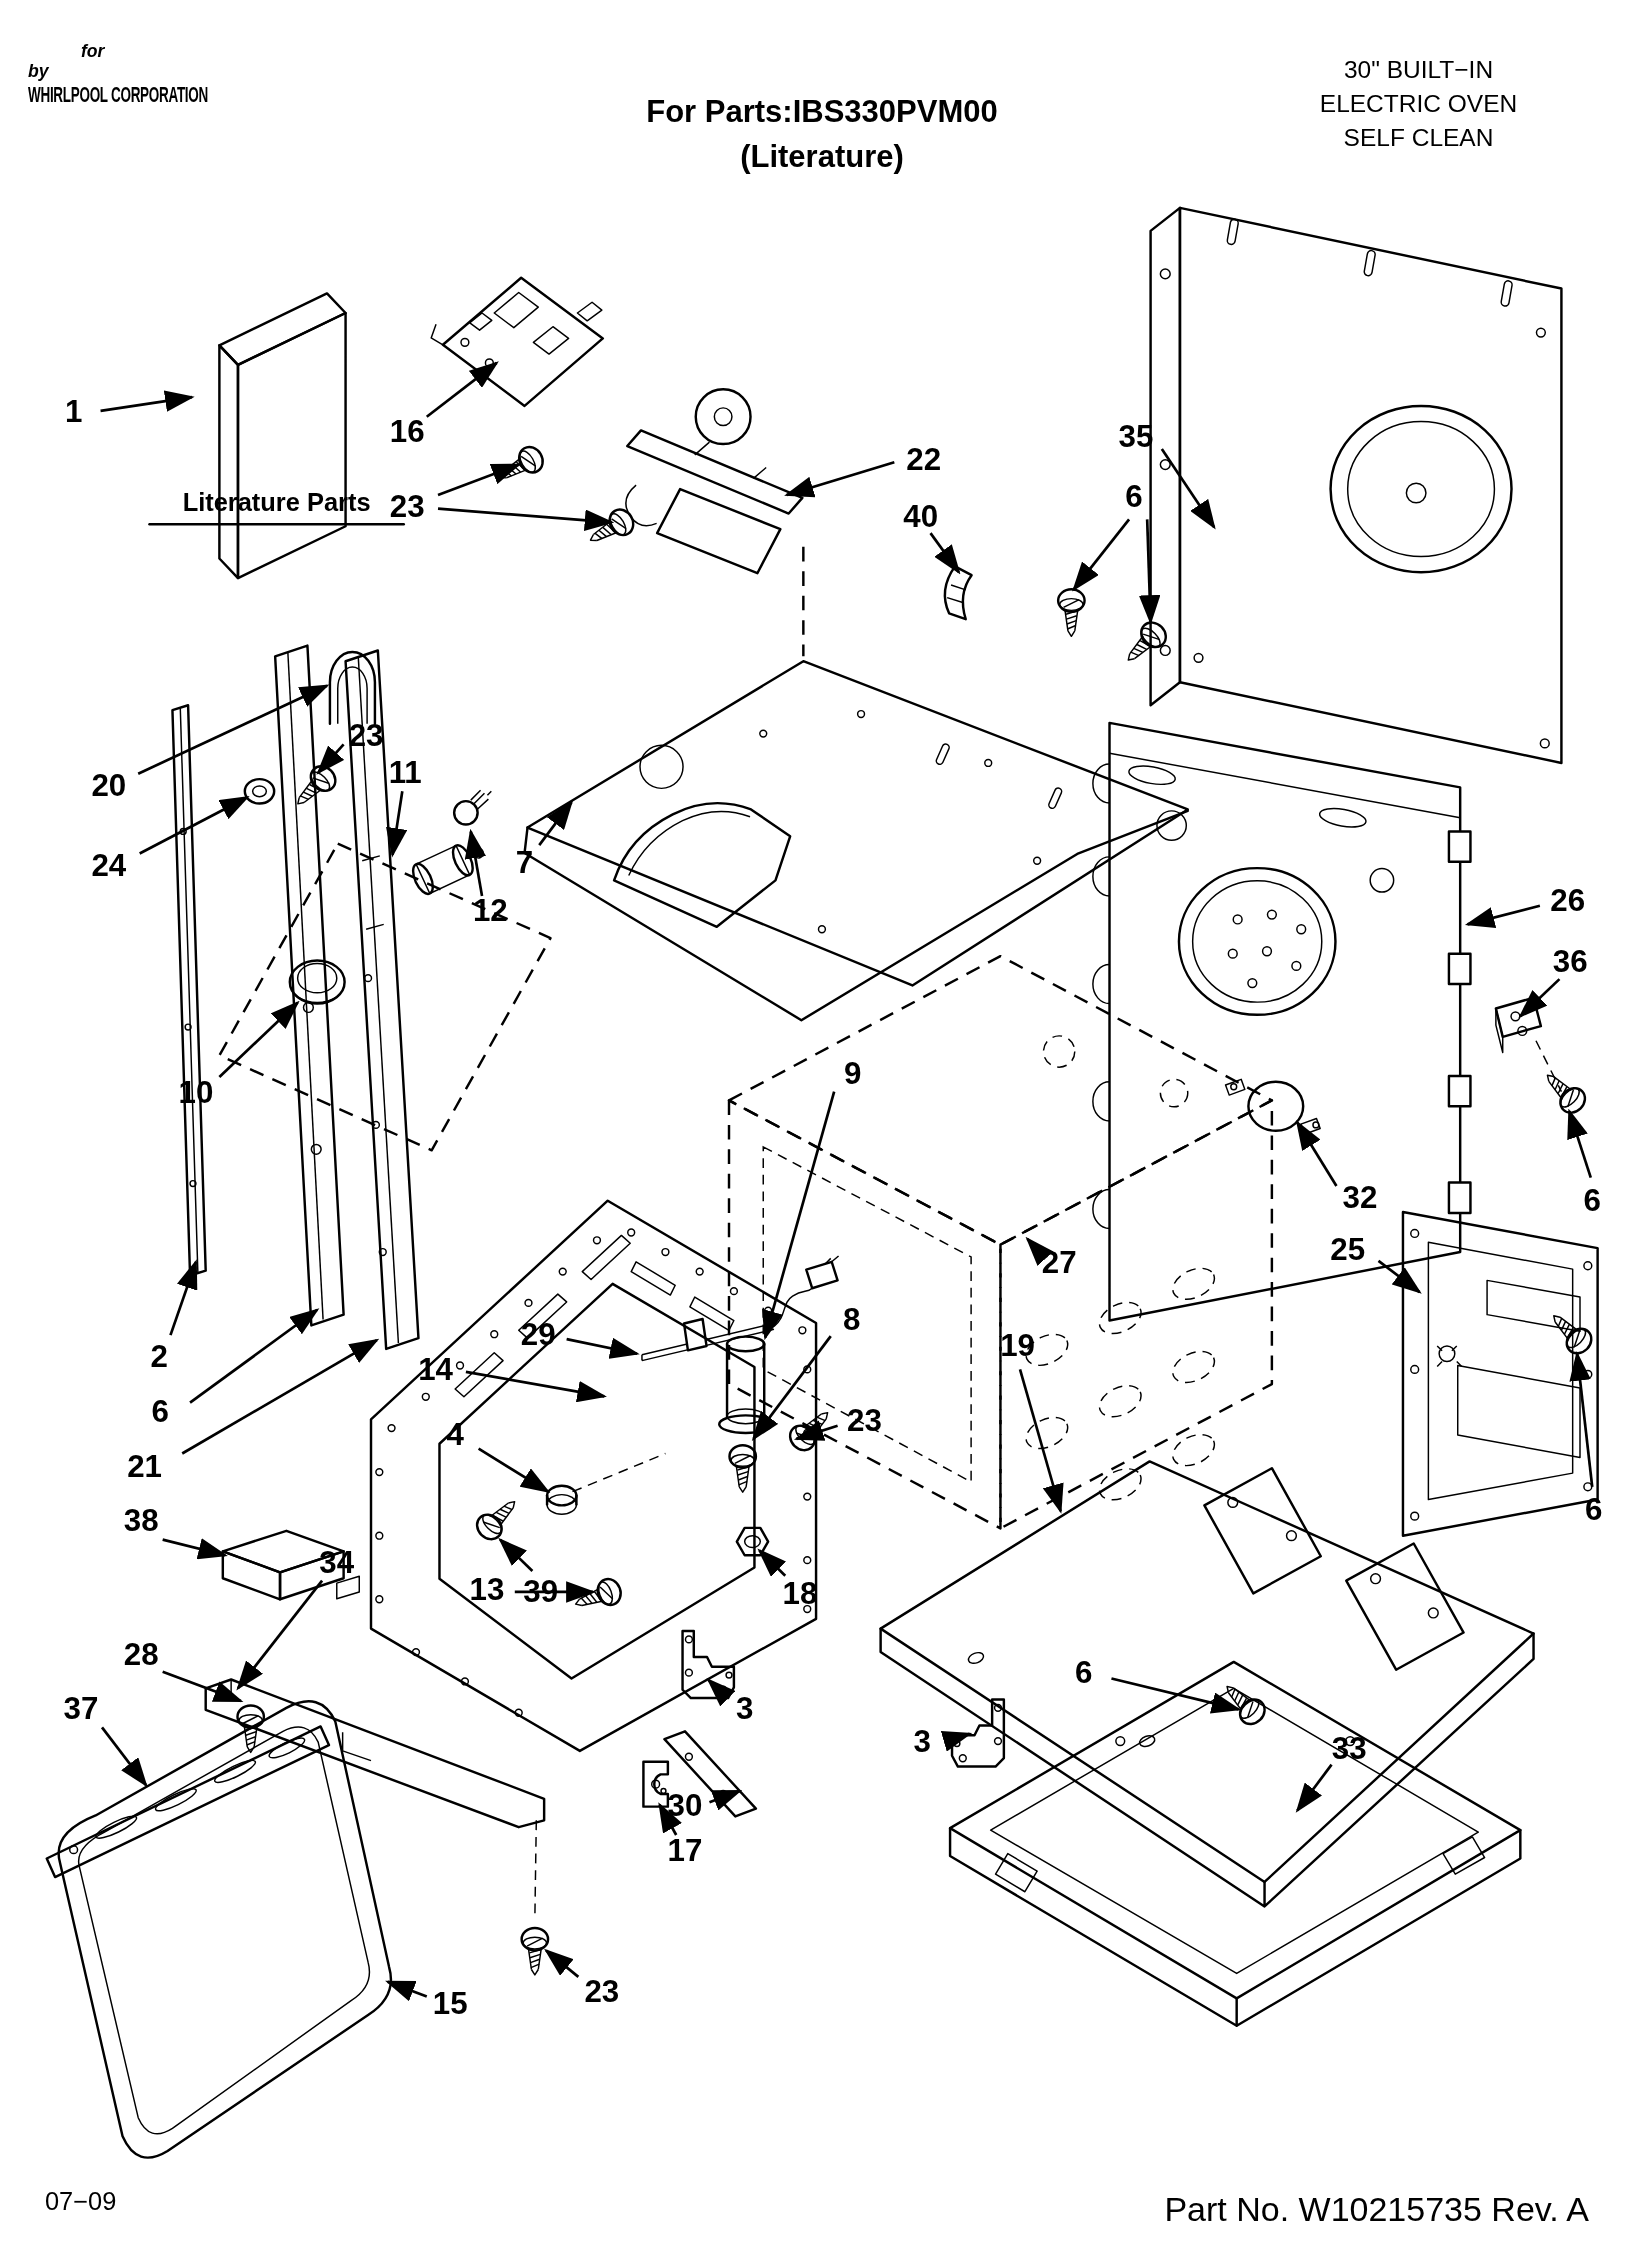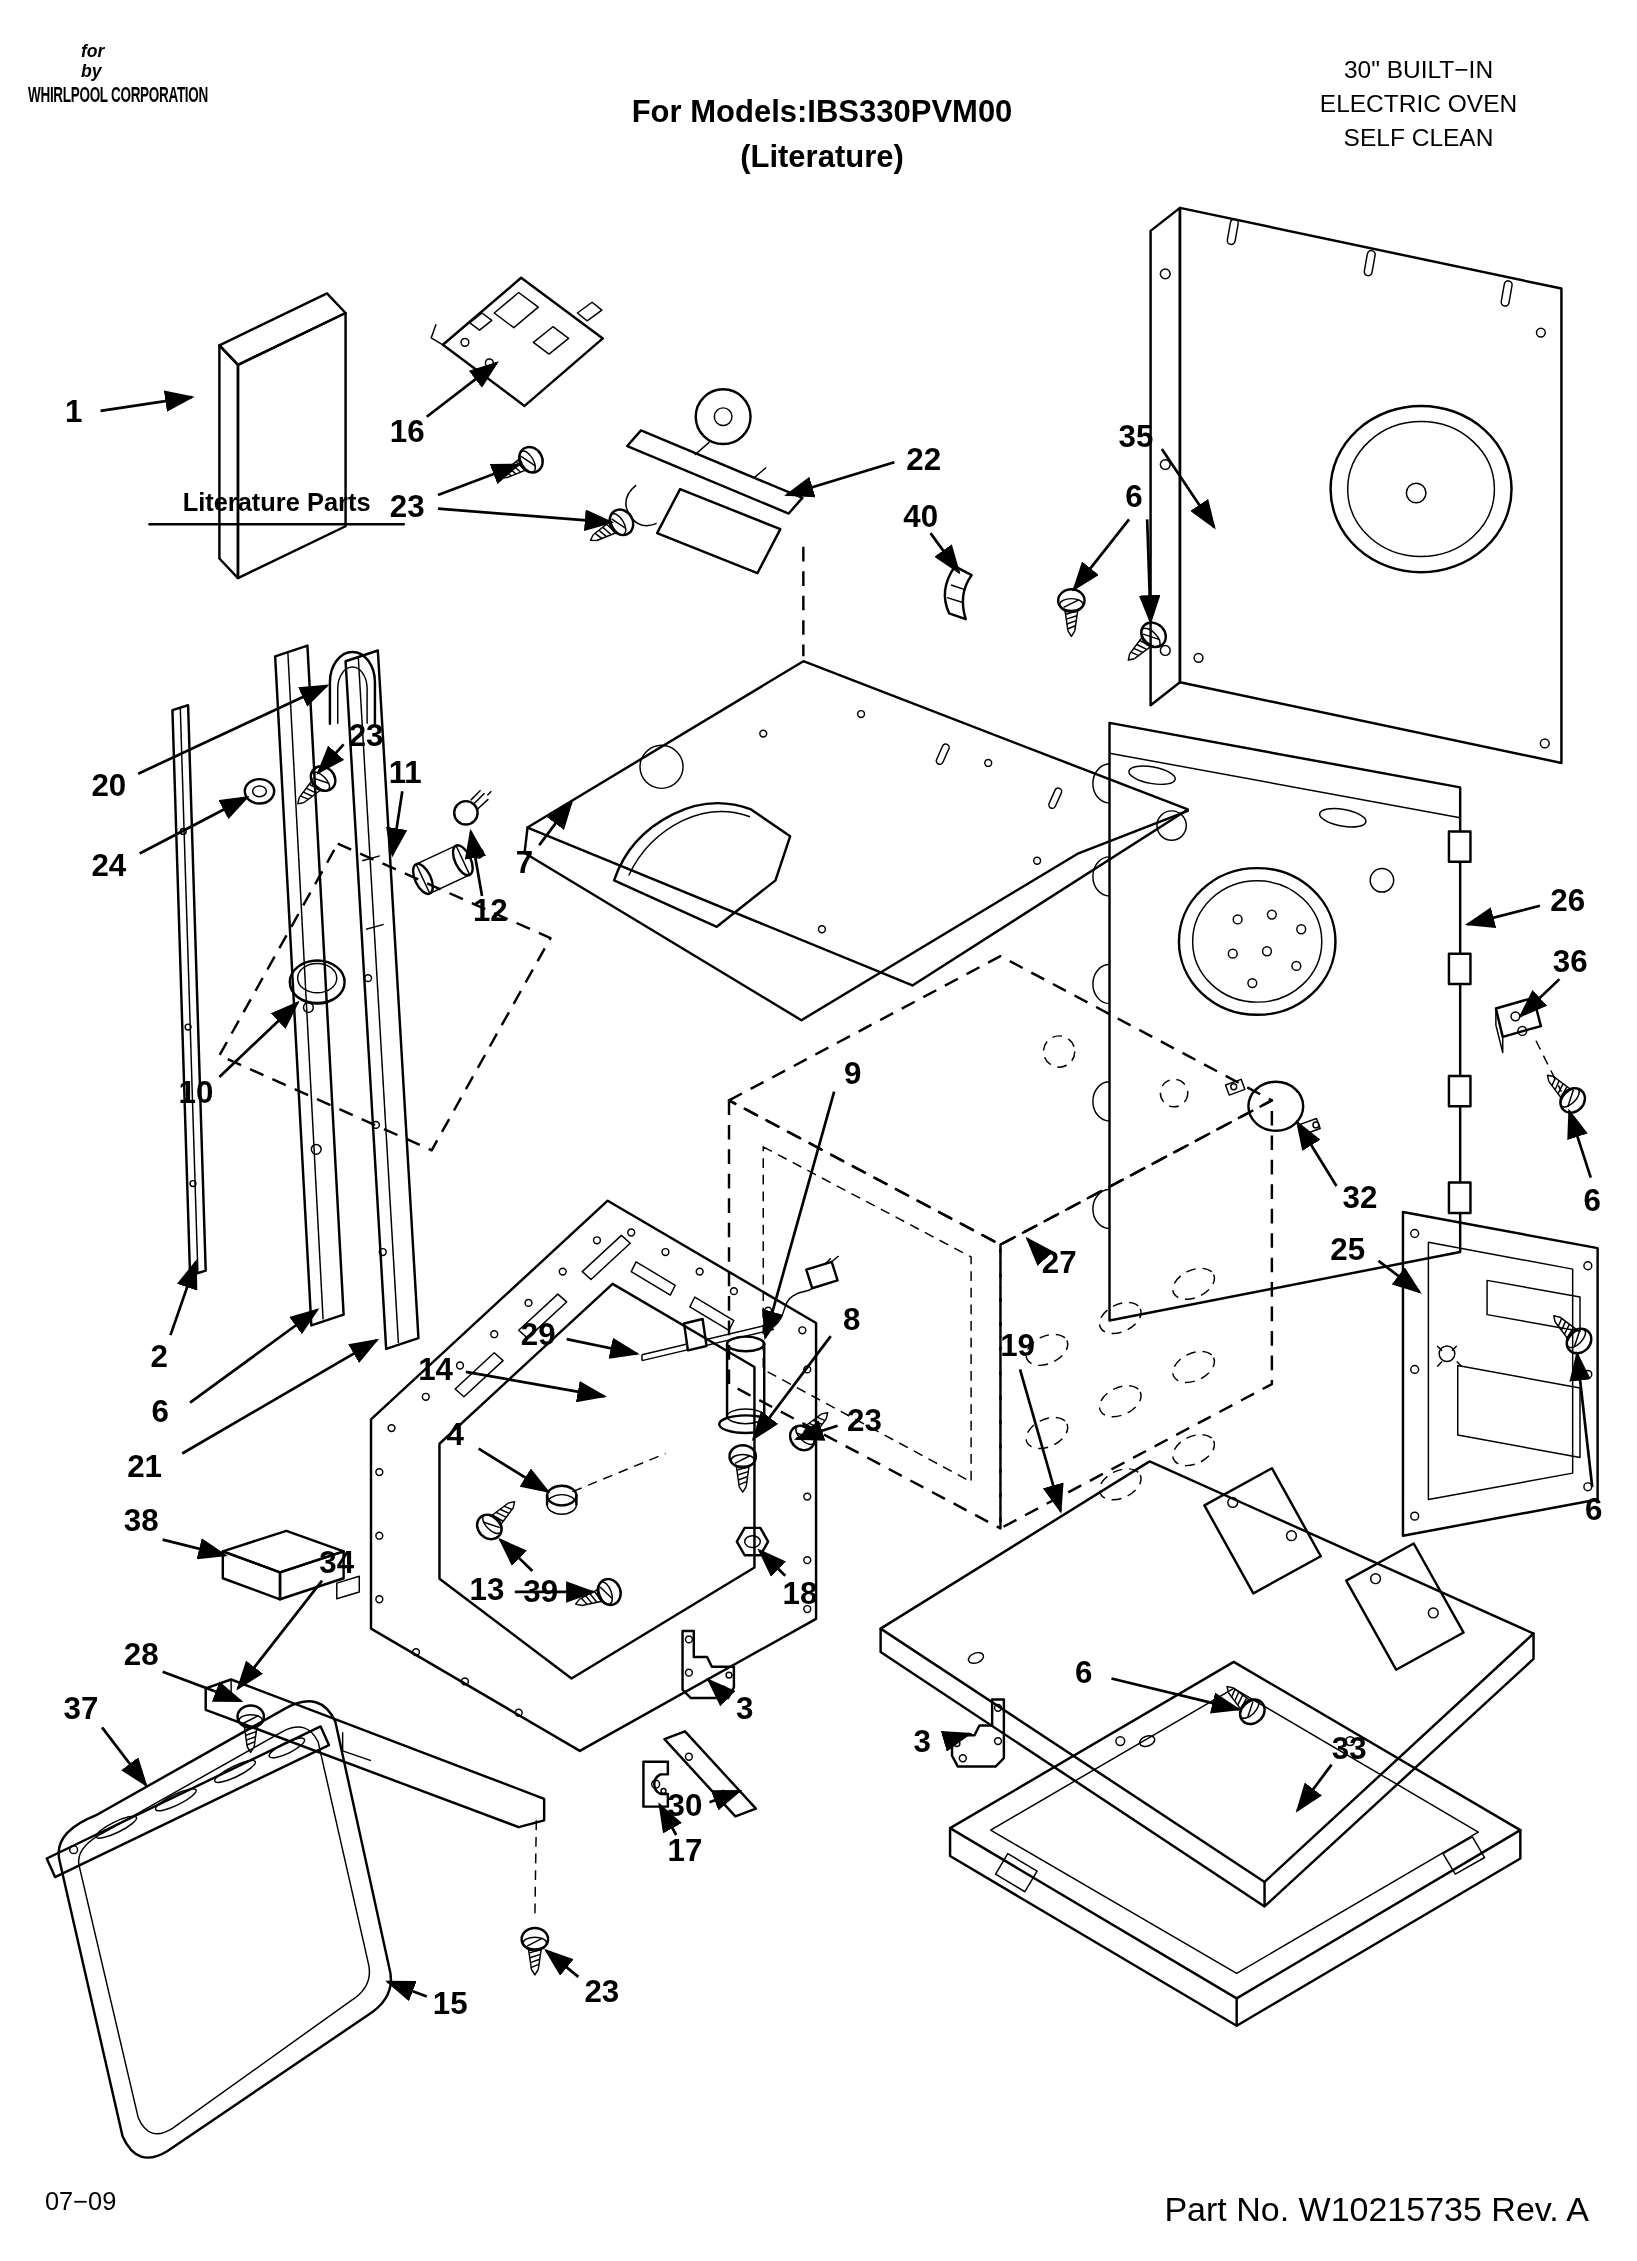--- a/index.html
+++ b/index.html
@@ -3,21 +3,21 @@
 <meta charset="utf-8">
 <style>
   html,body{margin:0;padding:0;background:#ffffff;}
   body{width:1638px;height:2261px;position:relative;font-family:"Liberation Sans",sans-serif;color:#000;overflow:hidden;}
   .abs{position:absolute;}
   
   .logo{left:28px;top:42px;width:342px;}
   .logo-for{font:italic 700 17.6px/18.6px "Liberation Sans",sans-serif;margin-left:53px;}
   .logo-ikea{font-weight:900;font-size:61px;line-height:55px;letter-spacing:-2.4px;display:inline-block;transform:scaleX(.80);transform-origin:left;white-space:nowrap;}
   .logo-ikea .reg{font-size:21.5px;font-weight:700;vertical-align:28px;letter-spacing:0;}
-  .logo-by{font:italic 700 17.6px/19.6px "Liberation Sans",sans-serif;margin-left:53px;margin-top:1px;}
+  .logo-by{font:italic 700 17.6px/19.6px "Liberation Sans",sans-serif;margin-top:1px;}
   .logo-co{font-weight:700;font-size:22.5px;line-height:23.5px;margin-top:2px;display:inline-block;transform:scaleX(.60);transform-origin:left;white-space:nowrap;letter-spacing:-0.5px;}
   .title-center{left:614px;top:89px;width:416px;text-align:center;font-weight:700;font-size:31px;line-height:45px;}
   .title-right{left:1272px;top:53px;width:293px;text-align:center;font-weight:400;font-size:24.5px;line-height:34px;white-space:nowrap;}
   
   .footer-left{left:45px;top:2187px;font-size:25.4px;}
   .footer-right{right:49px;top:2190px;font-size:34px;}
   
   #art{left:0;top:0;width:1638px;height:2261px;}
   .ln{fill:none;stroke:#000;stroke-width:5;stroke-linejoin:round;stroke-linecap:round;}
   .thin{fill:none;stroke:#000;stroke-width:3;stroke-linejoin:round;}
@@ -31,21 +31,21 @@
 </head>
 <body>
 
 <div class="abs logo">
   <div class="logo-for">for</div>
   <div class="logo-by">by</div>
   <div><span class="logo-co">WHIRLPOOL  CORPORATION</span></div>
 </div>
 
 <div class="abs title-center">
-  <div>For Models:IBS330PVM00</div>
+  <div>For Parts:IBS330PVM00</div>
   <div>(Literature)</div>
 </div>
 
 <div class="abs title-right">
   <div>30" BUILT−IN</div>
   <div>ELECTRIC OVEN</div>
   <div>SELF CLEAN</div>
 </div>
 
 <div class="abs footer-left">07−09</div>

